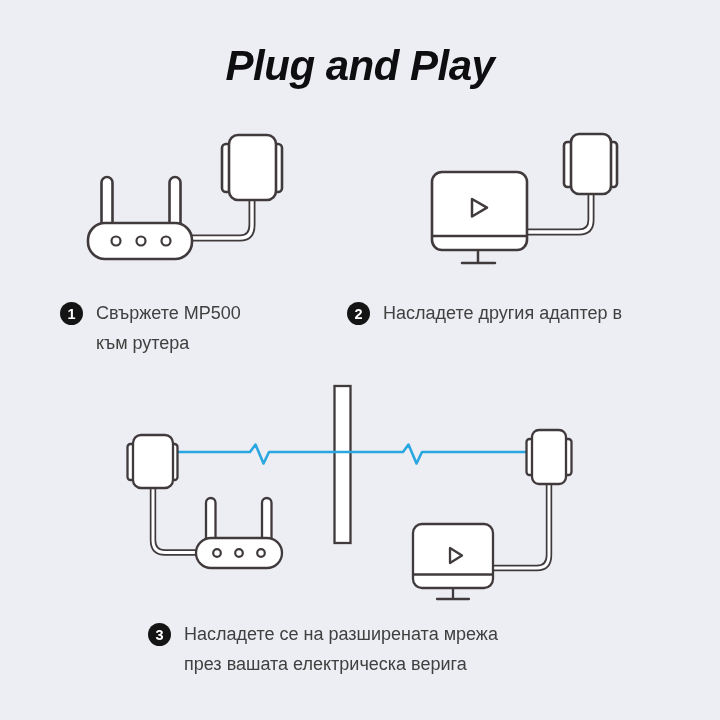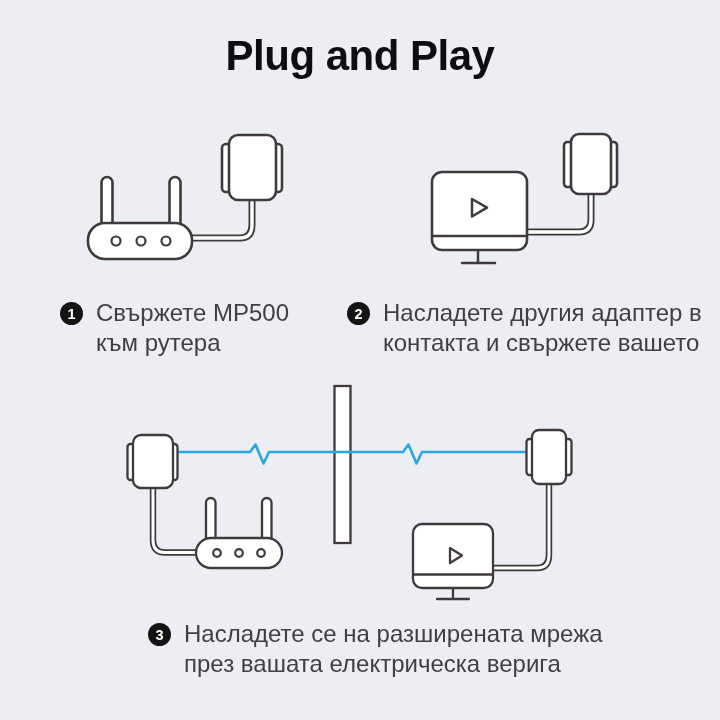--- a/index.html
+++ b/index.html
@@ -8,27 +8,28 @@
     background:var(--background,#edeef3);
   }
   .canvas{
     position:relative;
     width:720px;height:720px;
     background:var(--background,#edeef3);
     overflow:hidden;
   }
   .page-title{
     position:absolute;
-    left:0;top:32px;width:720px;
+    left:0;top:42px;width:720px;
     margin:0;
     text-align:center;
     font-size:42px;
     font-weight:700;
     letter-spacing:-0.5px;
     color:var(--title-text,#0e0e10);
+    font-style:italic;
   }
   .illustrations{
     position:absolute;left:0;top:0;
     width:720px;height:720px;
   }
   
   .shape{fill:var(--device-fill,#fff);stroke:var(--outline,#403a3c);stroke-width:2.6;}
   .shape.thin{stroke-width:2.3;}
   .ln{fill:none;stroke:var(--outline,#403a3c);stroke-width:2.5;stroke-linecap:round;stroke-linejoin:round;}
   .ln.thin{stroke-width:2.3;}
@@ -51,21 +52,21 @@
     width:23px;height:23px;
     border-radius:50%;
     background:var(--badge-bg,#141414);
     color:var(--badge-text,#fff);
     font-size:14.5px;
     font-weight:700;
     display:flex;align-items:center;justify-content:center;
   }
   .step-lines{
     margin-top:-4px;
-    font-size:24px;
+    font-size:18px;
     line-height:30px;
   }
   .step-lines span{display:block;}
   .step-1{left:60px;top:302px;}
   .step-2{left:347px;top:302px;}
   .step-3{left:148px;top:623px;}
 </style>
 </head>
 <body>
 
@@ -150,21 +151,20 @@
     <div class="step-lines">
       <span>Свържете MP500</span>
       <span>към рутера</span>
     </div>
   </div>
 
   <div class="step step-2">
     <span class="badge">2</span>
     <div class="step-lines">
       <span>Насладете другия адаптер в</span>
-      <span>контакта и свържете вашето</span>
     </div>
   </div>
 
   <div class="step step-3">
     <span class="badge">3</span>
     <div class="step-lines">
       <span>Насладете се на разширената мрежа</span>
       <span>през вашата електрическа верига</span>
     </div>
   </div>

